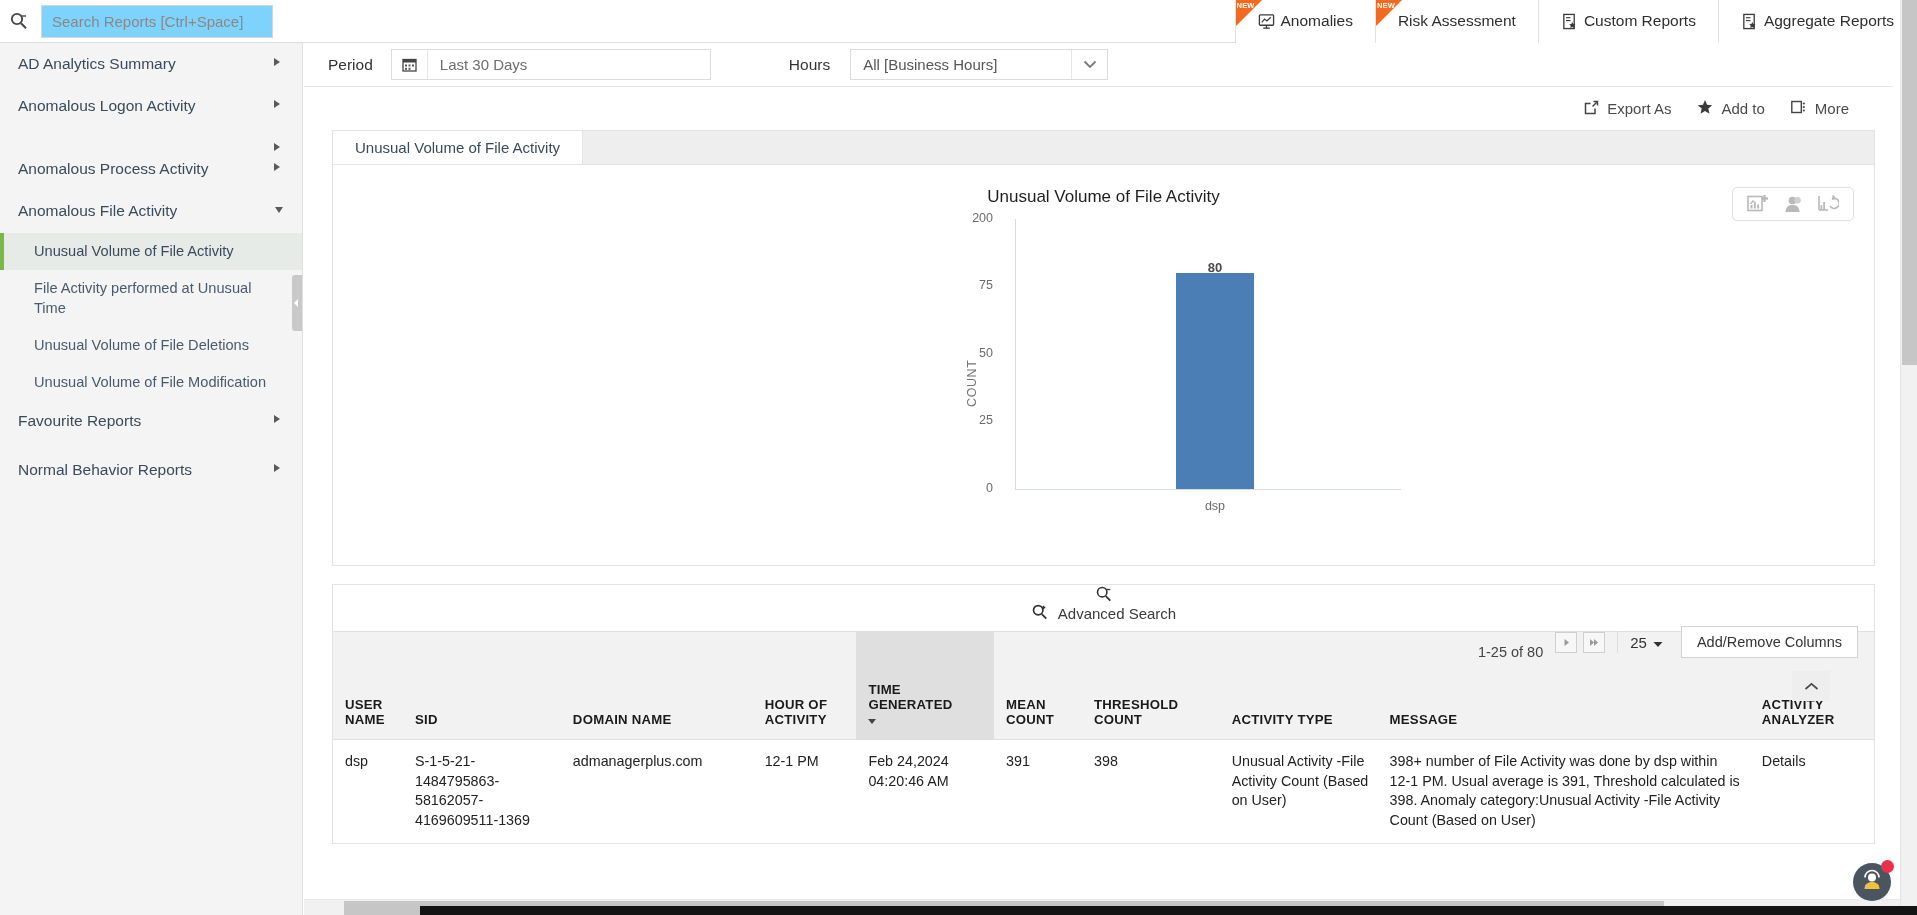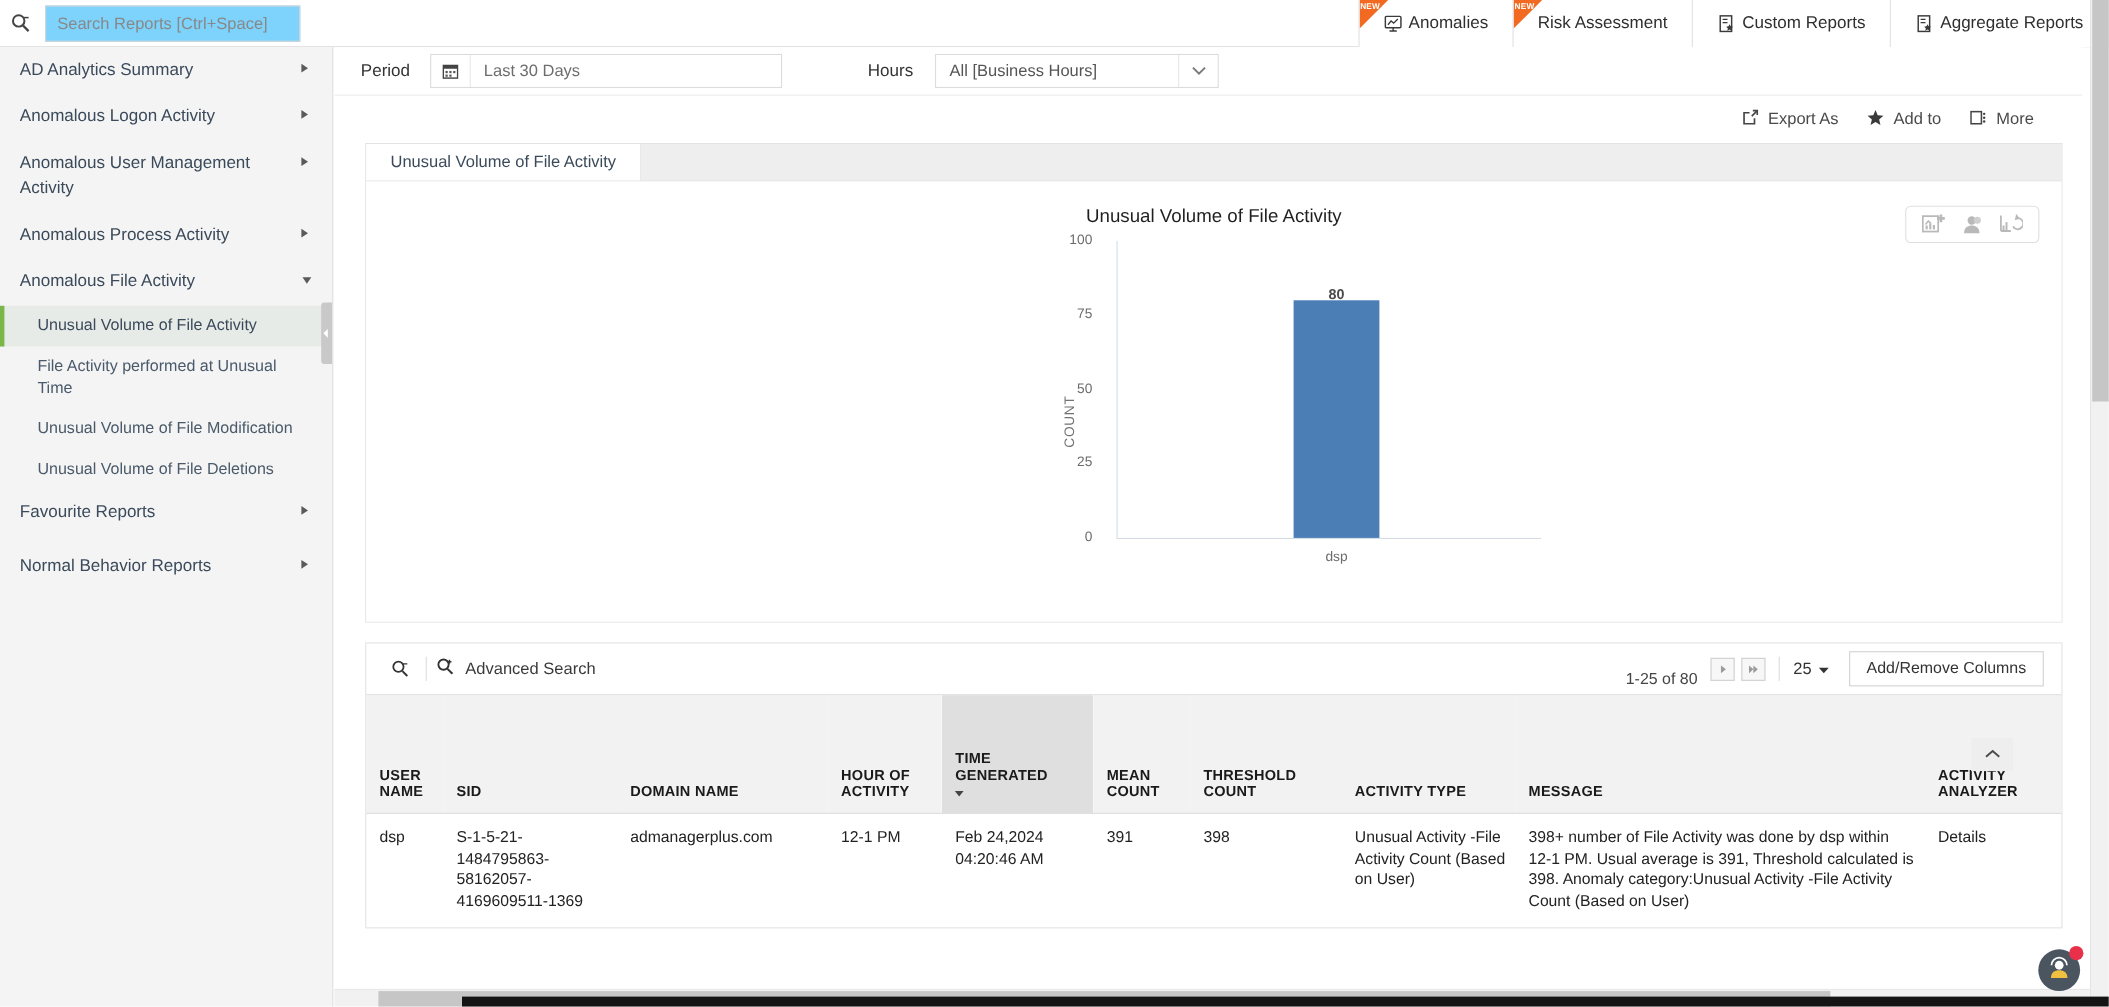--- a/index.html
+++ b/index.html
@@ -240,21 +240,21 @@
 
   
   .tablecard {
     position: relative;
     margin: 18px 18px 0 28px;
     border: 1px solid #e3e3e3;
     background: #fff;
   }
   .tbl-toolbar {
     height: 46px; display: flex; align-items: center;
-    padding: 0 16px; gap: 0;
+    padding: 0 16px; gap: 0; flex-direction: column;
   }
   .tb-ico-btn {
     display: flex; align-items: center; justify-content: center;
     width: 30px; height: 30px; cursor: pointer;
   }
   .tb-sep { width: 1px; height: 22px; background: #dcdcdc; margin: 0 8px; }
   .adv-search {
     display: flex; align-items: center; gap: 9px;
     font-size: 15px; color: #3a3a3a; cursor: pointer;
   }
@@ -420,45 +420,44 @@
     <span>AD Analytics Summary</span>
     <span class="caret-r"></span>
   </div>
 
   <div class="side-item">
     <span>Anomalous Logon Activity</span>
     <span class="caret-r"></span>
   </div>
 
   <div class="side-item" style="padding-right:52px">
-    <span>Anomalous User Management Activity</span>
     <span class="caret-r"></span>
   </div>
 
   <div class="side-item">
     <span>Anomalous Process Activity</span>
     <span class="caret-r"></span>
   </div>
 
   <div class="side-item">
     <span>Anomalous File Activity</span>
     <span class="caret-d"></span>
   </div>
 
   <div class="side-sub active">
     <span>Unusual Volume of File Activity</span>
   </div>
   <div class="side-sub">
     <span>File Activity performed at Unusual Time</span>
   </div>
   <div class="side-sub">
+    <span>Unusual Volume of File Deletions</span>
+  </div>
+  <div class="side-sub">
     <span>Unusual Volume of File Modification</span>
-  </div>
-  <div class="side-sub">
-    <span>Unusual Volume of File Deletions</span>
   </div>
 
   <div class="side-item">
     <span>Favourite Reports</span>
     <span class="caret-r"></span>
   </div>
   <div class="side-item" style="margin-top:6px">
     <span>Normal Behavior Reports</span>
     <span class="caret-r"></span>
   </div>
@@ -565,21 +564,21 @@
             <path d="M13 12 A5 5 0 1 0 16 4.5" fill="none" stroke="#b9b9b9" stroke-width="1.7"></path>
             <polyline points="15.8,1 18.5,4.5 14.8,5.6" fill="#b9b9b9" stroke="#b9b9b9" stroke-width="1"></polyline>
           </svg>
         </span>
       </div>
 
       <div class="plot">
         <div class="y-axis-title">COUNT</div>
 
         <div class="yticks-wrap">
-          <div class="ytick" style="top:0px">100</div>
+          <div class="ytick" style="top:0px">200</div>
           <div class="ytick" style="top:67px">75</div>
           <div class="ytick" style="top:135px">50</div>
           <div class="ytick" style="top:202px">25</div>
           <div class="ytick" style="top:270px">0</div>
         </div>
 
         <div class="axis-v"></div>
         <div class="axis-h"></div>
 
         <div class="bar-label" style="left:843px; top:49px;">80</div>

